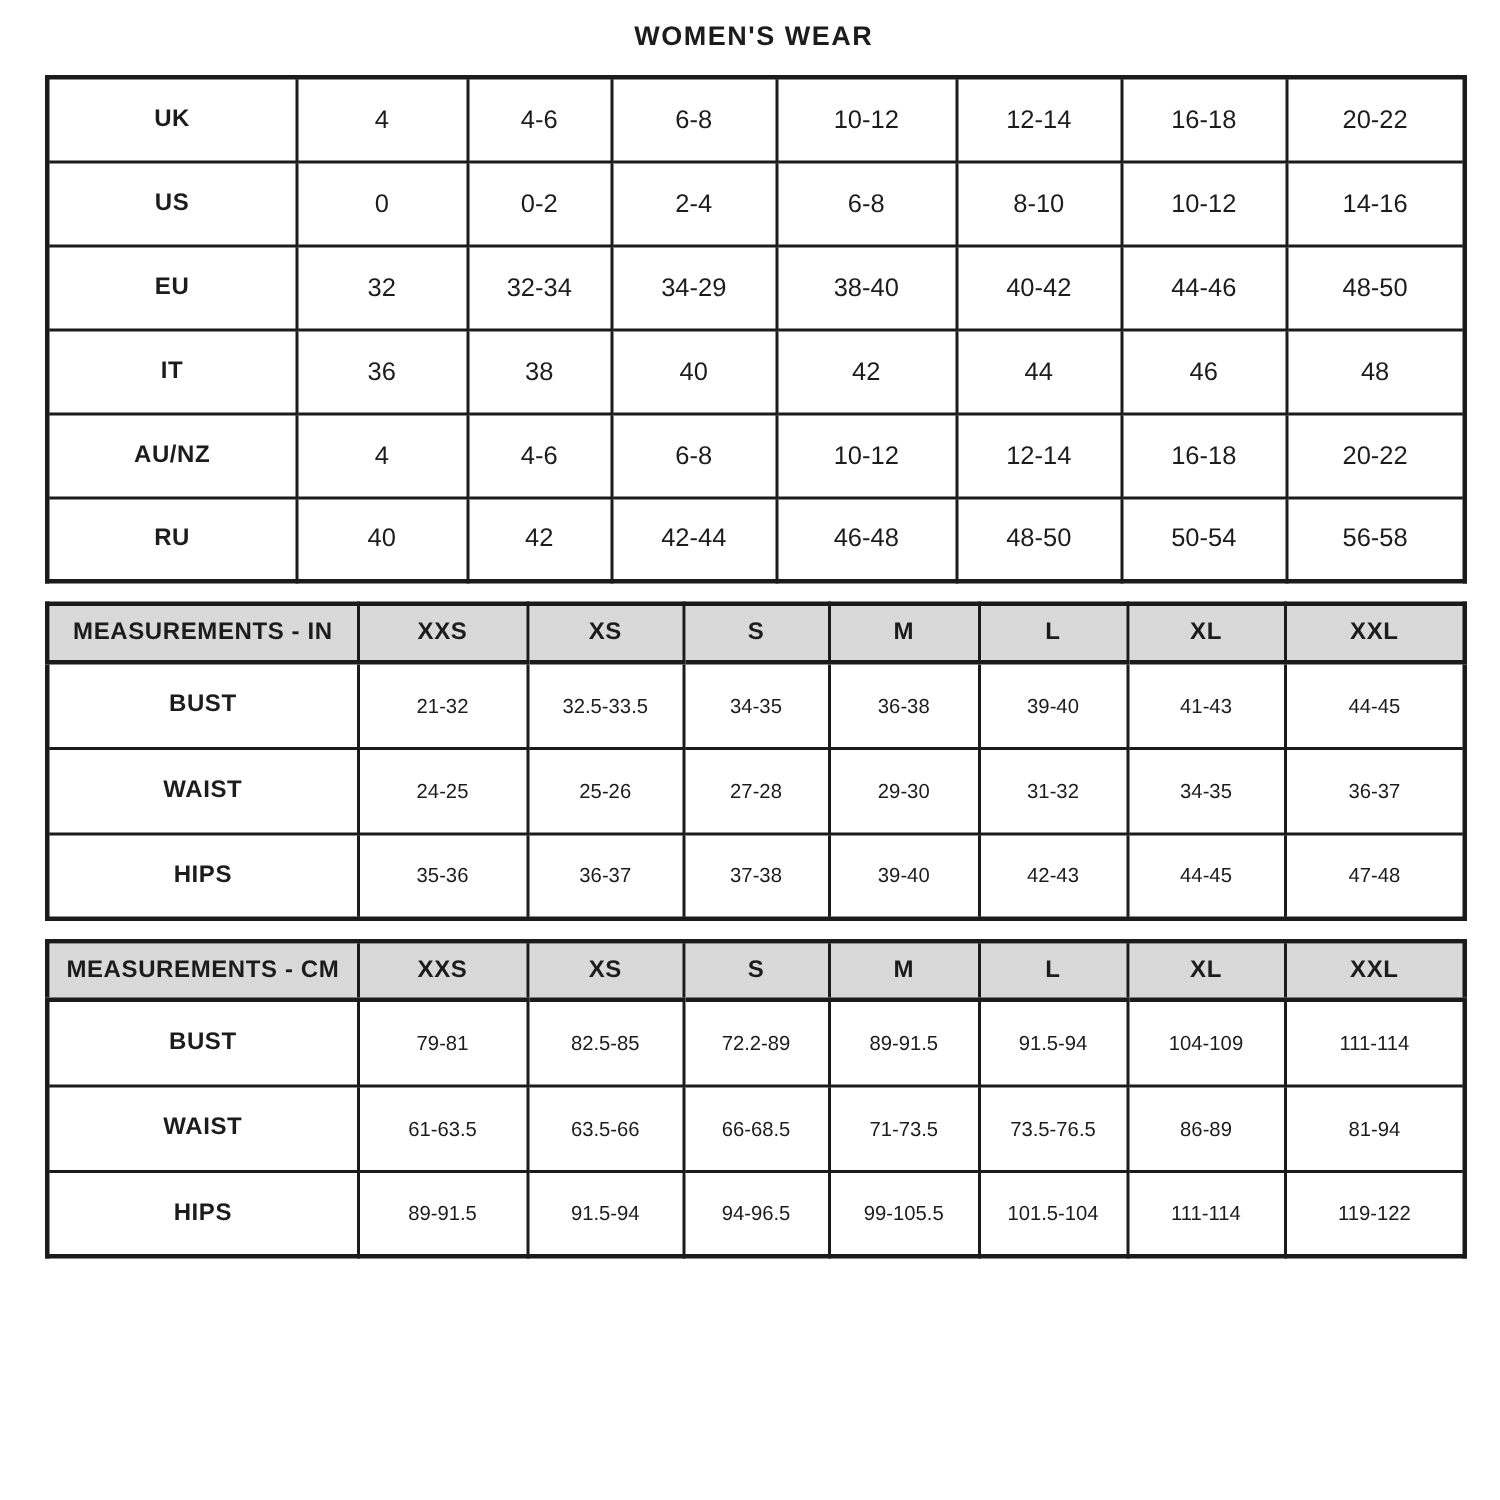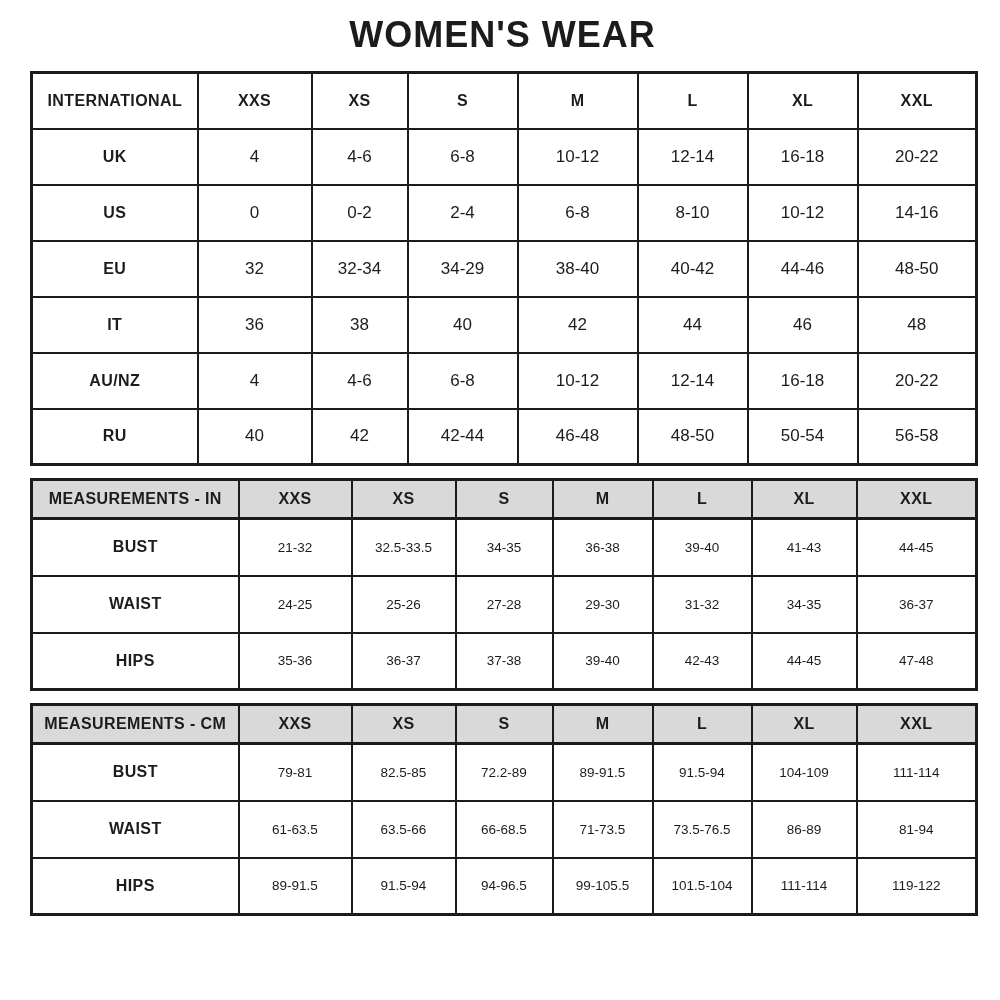--- a/index.html
+++ b/index.html
@@ -13,21 +13,21 @@
     margin: 0; padding: 0;
     width: 1000px; height: 1000px;
     background: var(--background);
     color: var(--text);
     font-family: "Liberation Sans", sans-serif;
   }
   .page { padding: 12px 25px 0 30px; }
   h1.title {
     margin: 2px 0 15px 0;
     text-align: center;
-    font-size: 36px;
+    font-size: 18px;
     font-weight: 700;
     letter-spacing: 1px;
   }
   table.tbl {
     border-collapse: collapse;
     table-layout: fixed;
     width: 945px;
     border: 3px solid var(--border);
   }
   .tbl th, .tbl td {
@@ -99,30 +99,20 @@
       <col style="width:166px">
         <col style="width:114px">
         <col style="width:96px">
         <col style="width:110px">
       <col style="width:120px">
         <col style="width:110px">
         <col style="width:110px">
         <col style="width:119px">
     </colgroup>
     <thead>
-      <tr class="cols-row">
-        <th>INTERNATIONAL</th>
-        <th>XXS</th>
-        <th>XS</th>
-        <th>S</th>
-        <th>M</th>
-        <th>L</th>
-        <th>XL</th>
-        <th>XXL</th>
-      </tr>
     </thead>
     <tbody>
       <tr>
         <th>UK</th>
         <td>4</td>
         <td>4-6</td>
         <td>6-8</td>
         <td>10-12</td>
         <td>12-14</td>
         <td>16-18</td>

